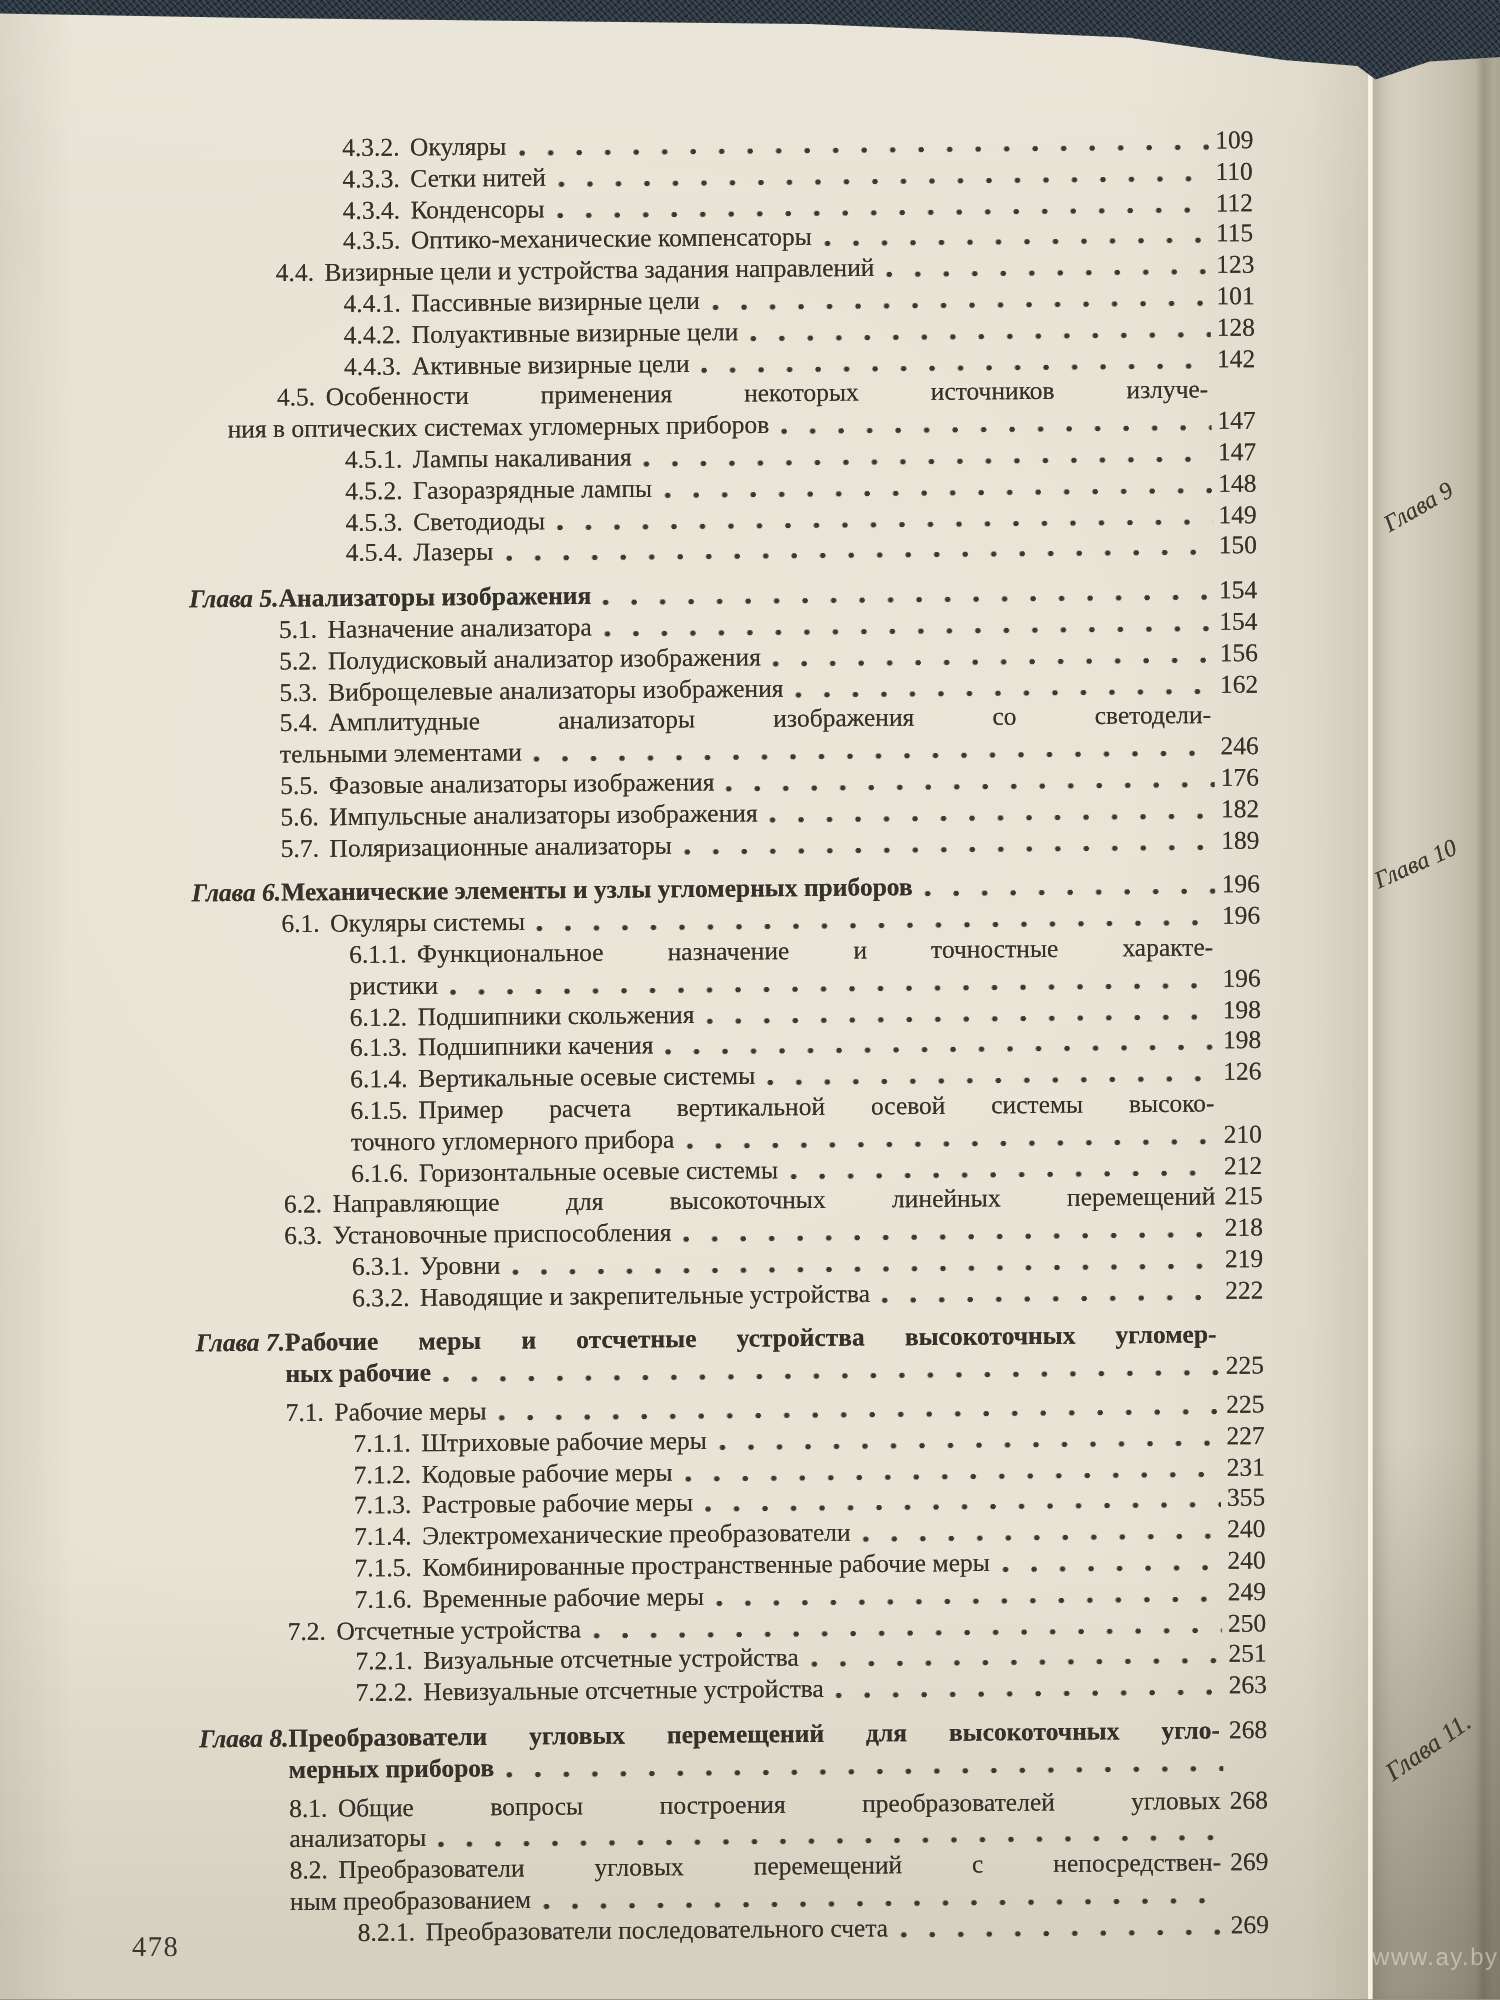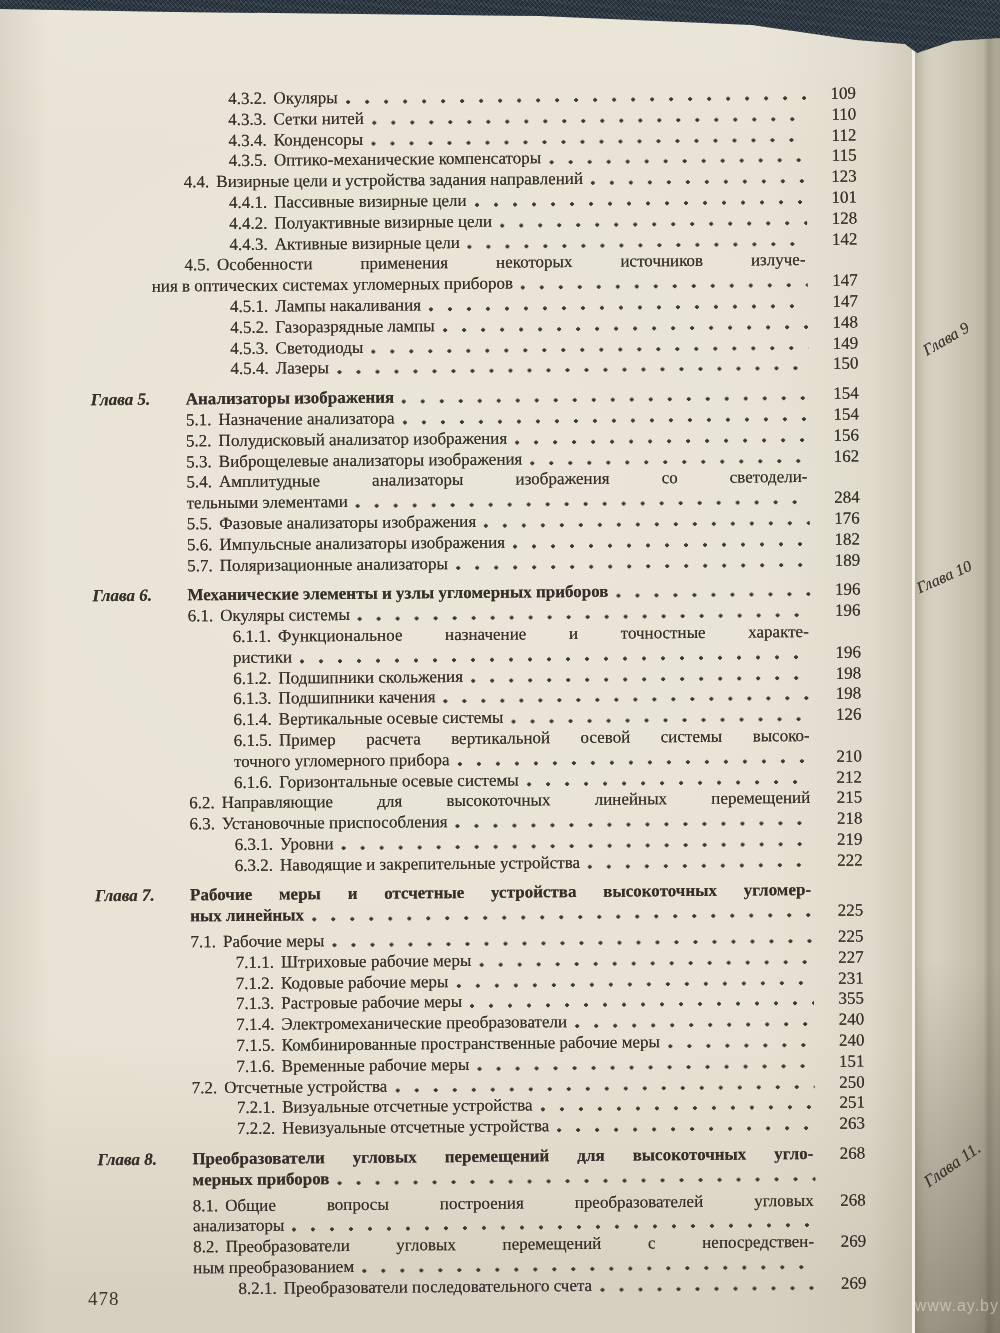--- a/index.html
+++ b/index.html
@@ -34,30 +34,30 @@
   }
   .toc {
     position:absolute; left:0; top:88px; width:856px;
     transform:rotate(-0.5deg); transform-origin:40% 0;
     color:#34312a; font-size:17px;
     text-shadow:0 0 .4px rgba(52,49,42,.8);
   }
   .row { display:flex; align-items:baseline; line-height:20.8px; }
   .row.chapter { margin-top:9px; }
   .lbl { flex:none; margin-right:7px; white-space:nowrap; }
-  .chlbl { flex:none; width:95px; font-style:italic; font-weight:600; white-space:nowrap; }
+  .chlbl { flex:none; width:95px; font-style:italic; font-weight:600; white-space:nowrap;text-align:right; }
   .chapter .t, .chapter .fill { font-weight:bold; }
   .t { white-space:nowrap; }
   .fill { flex:1 1 auto; margin-right:6px; text-align:justify; text-align-last:justify; }
   .leader {
     flex:1 1 auto; align-self:stretch; min-width:14px; margin:0 4px 0 6px;
     background-image: radial-gradient(circle at 4px 14px, #3b382f 1.6px, rgba(0,0,0,0) 2px);
     background-size:19px 20.8px; background-repeat:repeat-x;
   }
-  .pg { flex:none; width:46px; text-align:right; white-space:nowrap; }
+  .pg { flex:none; width:46px; text-align:left; white-space:nowrap; }
   .pg.ghost { visibility:hidden; }
   .folio { position:absolute; left:88px; top:1288px; font-size:19px; color:#3a362e; letter-spacing:1px; }
   .rlabel {
     position:absolute; font-style:italic; color:#3e3a30; font-size:16px;
     white-space:nowrap; text-shadow:0 0 .4px rgba(62,58,48,.8);
   }
   .rlabel.r9  { left:921px; top:330px;  transform:rotate(-30deg); }
   .rlabel.r10 { left:915px; top:568px;  transform:rotate(-24deg); }
   .rlabel.r11 { left:920px; top:1155px; transform:rotate(-35deg); font-size:17px; }
   .wm {
@@ -182,21 +182,21 @@
         <span class="pg">162</span>
       </div>
       <div class="row" style="padding-left: 183px;">
         <span class="lbl">5.4.</span>
         <span class="fill">Амплитудные анализаторы изображения со светодели-</span>
         <span class="pg ghost">000</span>
       </div>
       <div class="row" style="padding-left: 183px;">
         <span class="t">тельными элементами</span>
         <span class="leader"></span>
-        <span class="pg">284</span>
+        <span class="pg">246</span>
       </div>
       <div class="row" style="padding-left: 183px;">
         <span class="lbl">5.5.</span>
         <span class="t">Фазовые анализаторы изображения</span>
         <span class="leader"></span>
         <span class="pg">176</span>
       </div>
       <div class="row" style="padding-left: 183px;">
         <span class="lbl">5.6.</span>
         <span class="t">Импульсные анализаторы изображения</span>
@@ -287,21 +287,21 @@
         <span class="t">Наводящие и закрепительные устройства</span>
         <span class="leader"></span>
         <span class="pg">222</span>
       </div>
       <div class="row chapter" style="padding-left: 88px;">
         <span class="chlbl">Глава 7.</span>
         <span class="fill">Рабочие меры и отсчетные устройства высокоточных угломер-</span>
         <span class="pg ghost">000</span>
       </div>
       <div class="row chapter" style="padding-left: 183px; margin-top: 0px;">
-        <span class="t">ных линейных</span>
+        <span class="t">ных рабочие</span>
         <span class="leader"></span>
         <span class="pg">225</span>
       </div>
       <div class="row" style="padding-left: 183px; margin-top: 5px;">
         <span class="lbl">7.1.</span>
         <span class="t">Рабочие меры</span>
         <span class="leader"></span>
         <span class="pg">225</span>
       </div>
       <div class="row" style="padding-left: 228px;">
@@ -331,21 +331,21 @@
       <div class="row" style="padding-left: 228px;">
         <span class="lbl">7.1.5.</span>
         <span class="t">Комбинированные пространственные рабочие меры</span>
         <span class="leader"></span>
         <span class="pg">240</span>
       </div>
       <div class="row" style="padding-left: 228px;">
         <span class="lbl">7.1.6.</span>
         <span class="t">Временные рабочие меры</span>
         <span class="leader"></span>
-        <span class="pg">151</span>
+        <span class="pg">249</span>
       </div>
       <div class="row" style="padding-left: 183px;">
         <span class="lbl">7.2.</span>
         <span class="t">Отсчетные устройства</span>
         <span class="leader"></span>
         <span class="pg">250</span>
       </div>
       <div class="row" style="padding-left: 228px;">
         <span class="lbl">7.2.1.</span>
         <span class="t">Визуальные отсчетные устройства</span>

